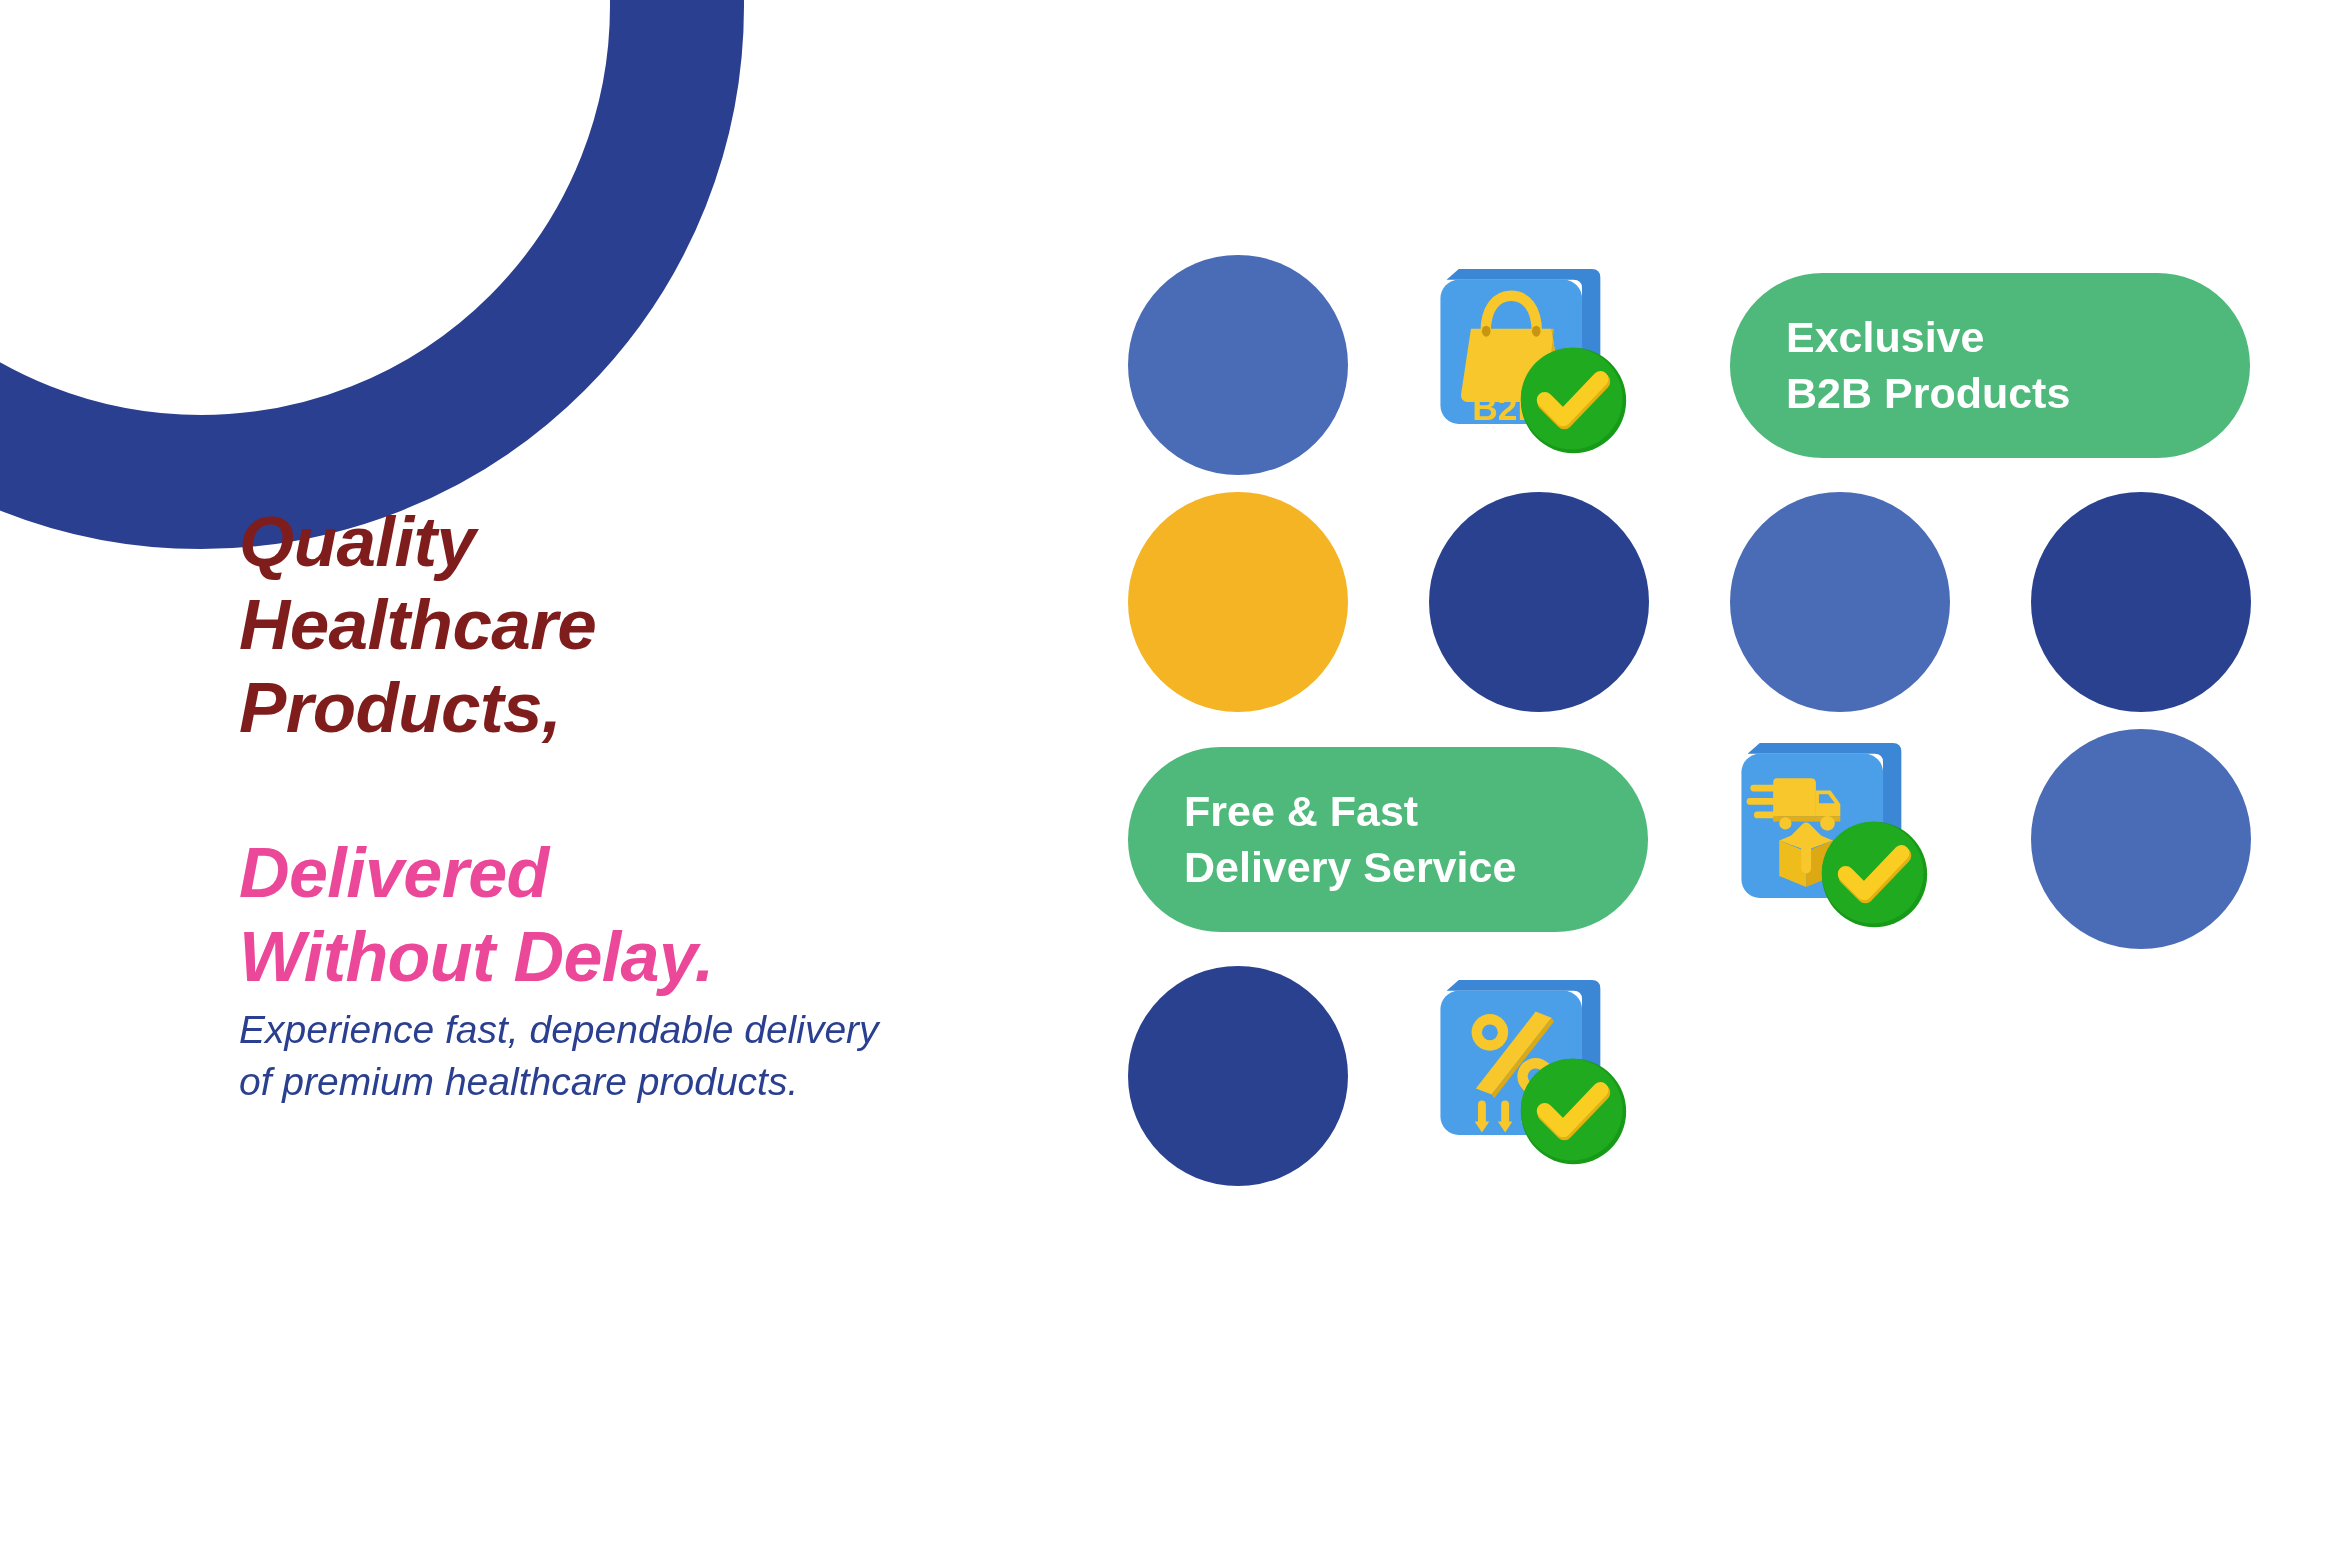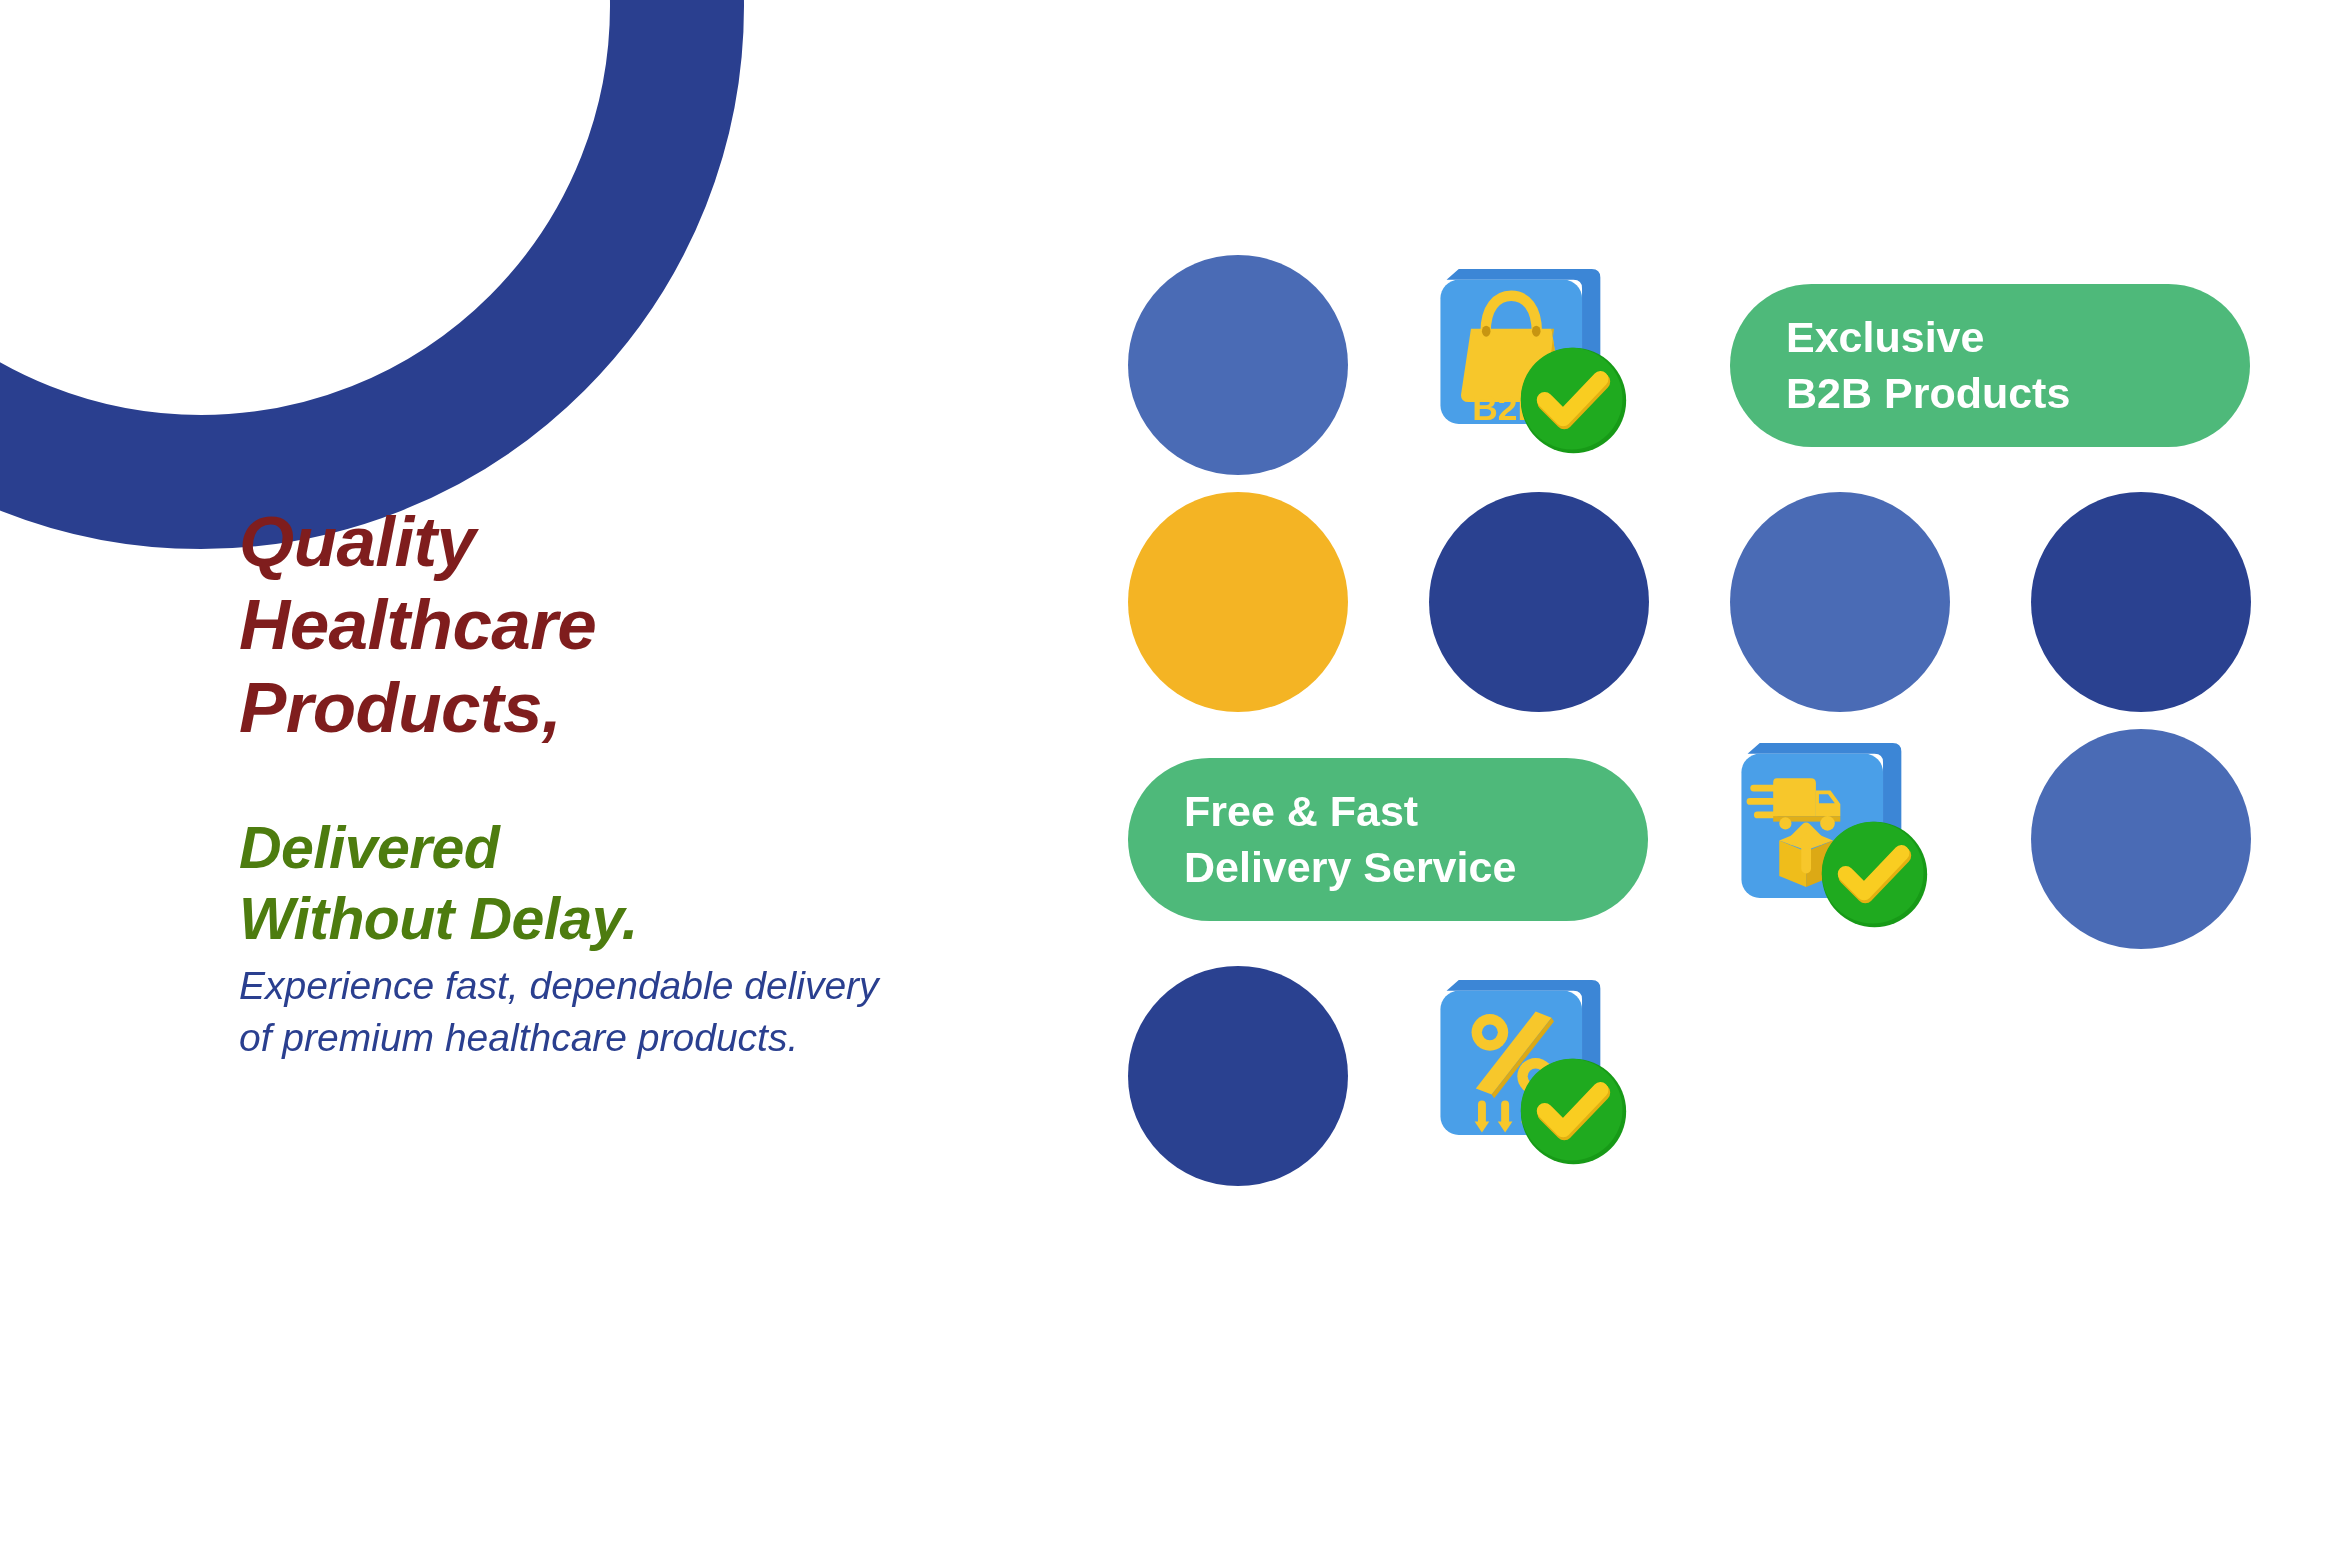--- a/index.html
+++ b/index.html
@@ -41,27 +41,27 @@
   .headline-blue {
     font-size:71px;
     line-height:1.17;
     font-weight:bold;
     font-style:italic;
     letter-spacing:-0.6px;
     color:#7f1d1d;
     white-space:pre-line;
   }
   .headline-gold {
-    margin-top:64px;
-    font-size:59px;
+    margin-top:82px;
+    font-size:70px;
     line-height:1.2;
     font-weight:bold;
     font-style:italic;
     letter-spacing:-0.6px;
-    color:#4d7c0f;
+    color:#ec4899;
     white-space:pre-line;
   }
   .subcopy {
     margin-top:5px;
     font-size:39px;
     line-height:1.33;
     font-style:italic;
     font-weight:normal;
     color:#2A3F8F;
     white-space:pre-line;
@@ -88,21 +88,21 @@
     align-self:center;
   }
   .dot.med   { background:#4A6BB5; }
   .dot.navy  { background:#2A4190; }
   .dot.gold  { background:#F4B424; }
 
   
   .pill {
     grid-column:span 2;
     align-self:center;
-    width:520px; height:163px;
+    width:520px; height:185px;
     background:#4EB97A;
     border-radius:93px;
     display:flex;
     align-items:center;
     padding-left:56px;
   }
   .pill-label {
     color:#ffffff;
     font-size:43px;
     line-height:1.28;

